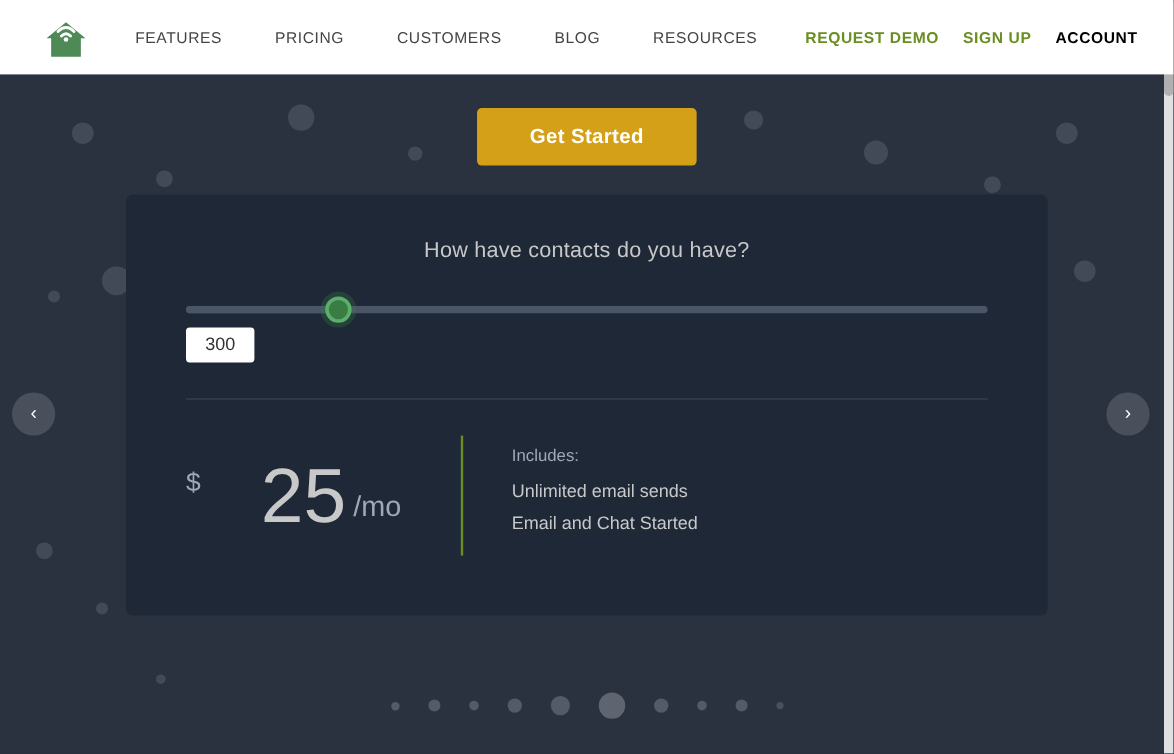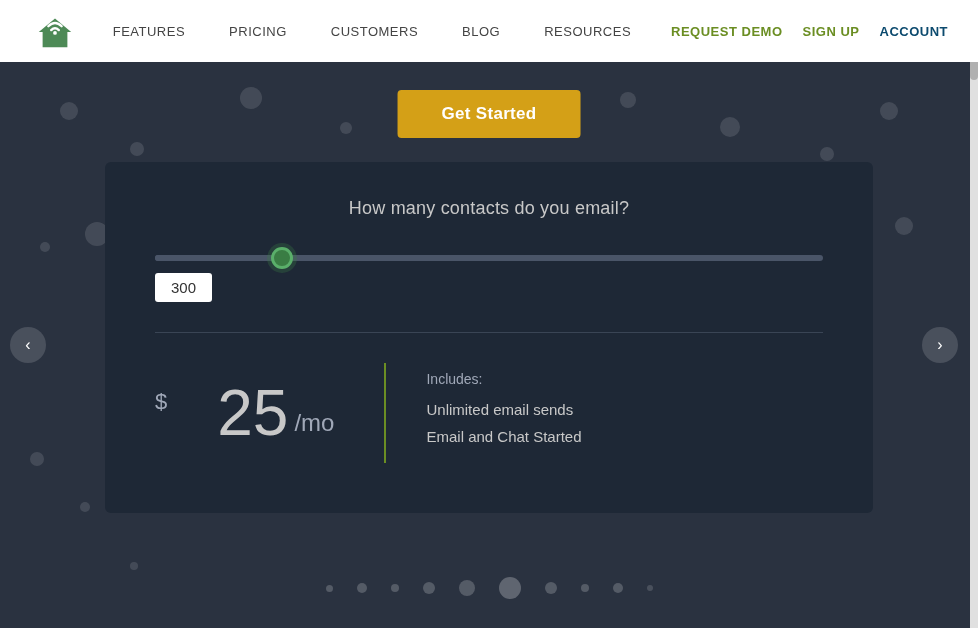--- a/index.html
+++ b/index.html
@@ -53,21 +53,21 @@
     }
     .nav-action-btn {
       font-size: 13px;
       font-weight: 700;
       color: #6b8e23;
       text-transform: uppercase;
       letter-spacing: 0.5px;
       cursor: pointer;
     }
     .nav-action-btn.account {
-      color: #0c4a6e;
+      color: #000000;
     }
 
     
     .hero-section {
       position: relative;
       height: 566px;
       overflow: hidden;
     }
 
     
@@ -343,21 +343,21 @@
   <div class="side-arrow left">
     <span>‹</span>
   </div>
 
   <div class="side-arrow right">
     <span>›</span>
   </div>
 
   <div class="pricing-card">
 
-    <p class="contacts-question">How many contacts do you email?</p>
+    <p class="contacts-question">How have contacts do you have?</p>
 
     <div class="slider-container">
       <div class="slider-track">
         <div class="slider-fill"></div>
         <div class="slider-thumb"></div>
       </div>
       <div>
         <span class="slider-value-box">300</span>
       </div>
     </div>

